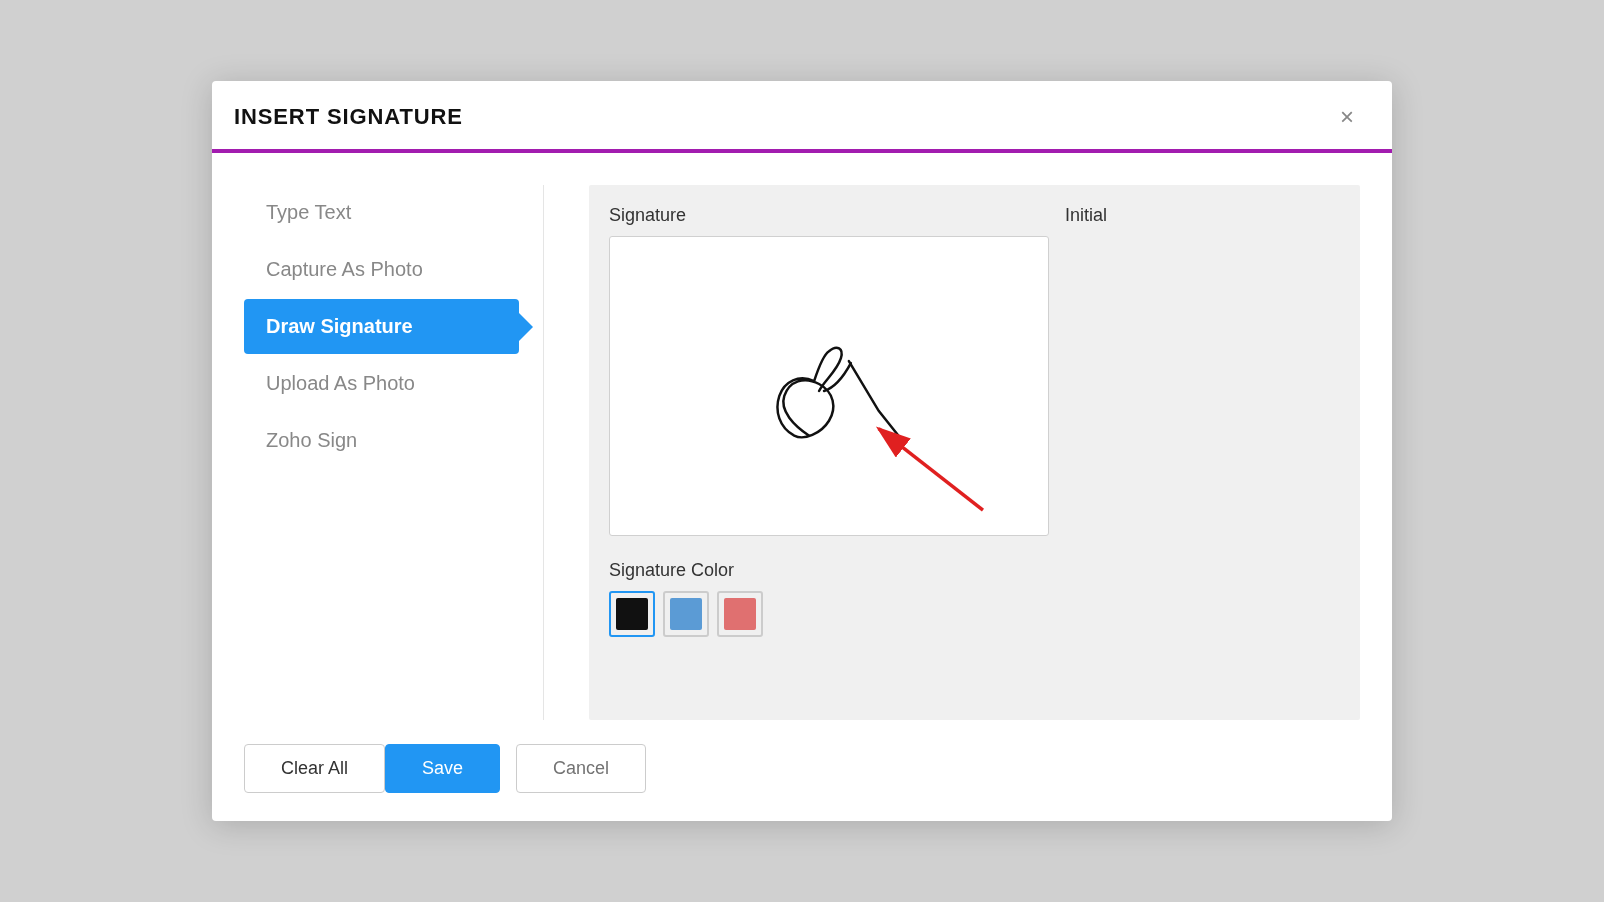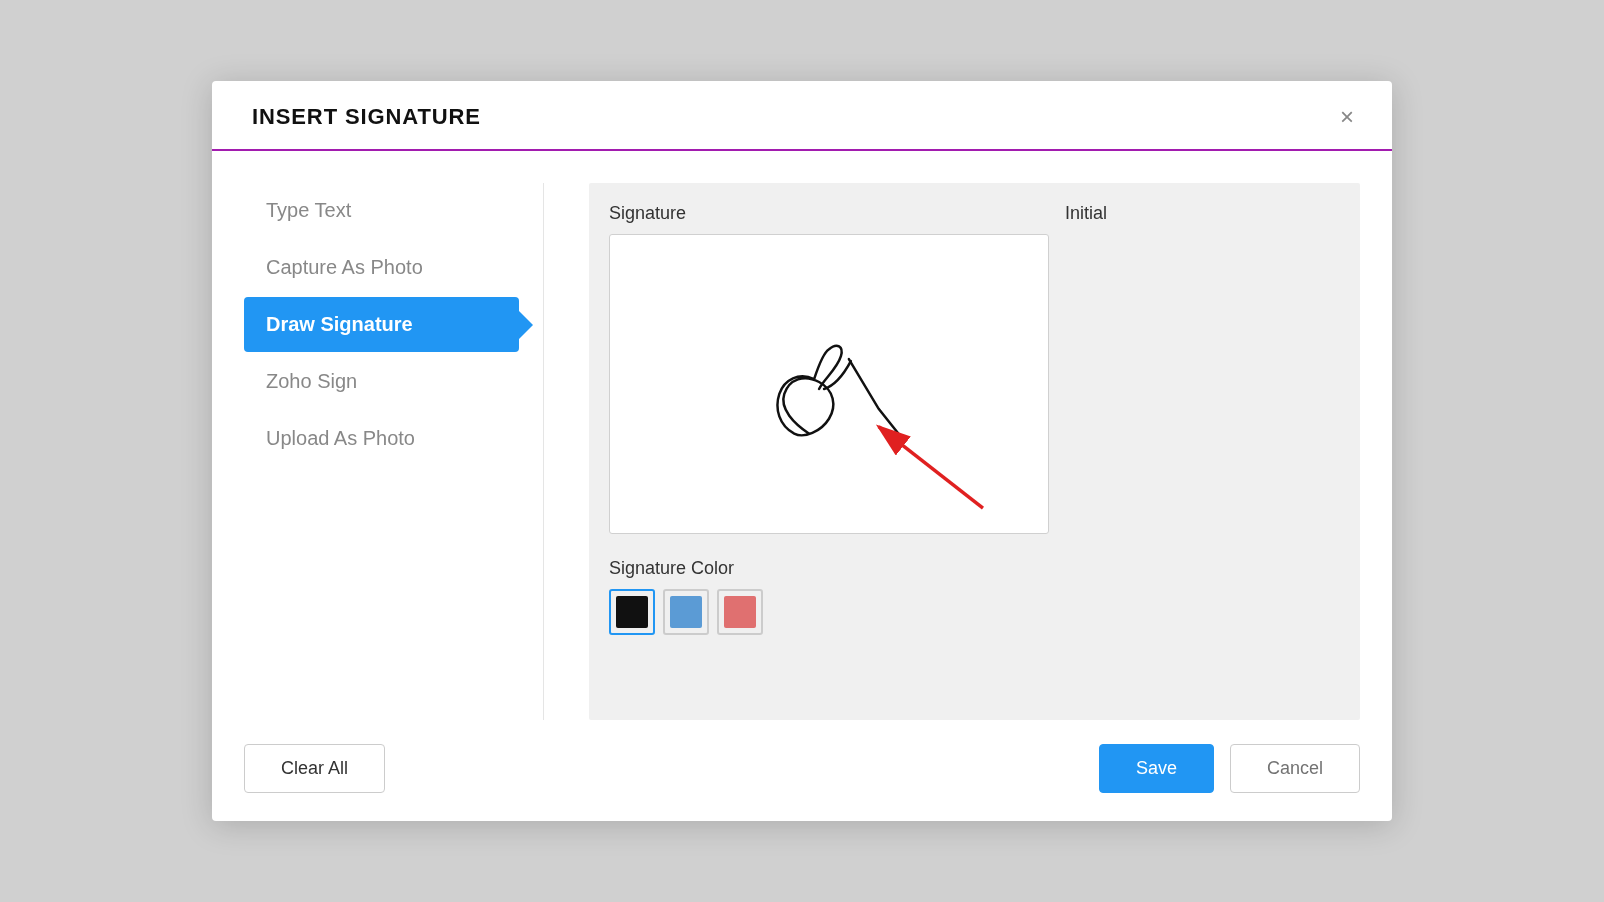--- a/index.html
+++ b/index.html
@@ -20,22 +20,22 @@
       min-height: 740px;
       display: flex;
       flex-direction: column;
       padding: 0;
       overflow: hidden;
     }
     .dialog-header {
       display: flex;
       align-items: center;
       justify-content: space-between;
-      padding: 22px 32px 18px 40px;
-      border-bottom: 2px solid #a21caf;
+      padding: 22px 32px 18px 22px;
+      border-bottom: 4px solid #a21caf;
     }
     .dialog-title {
       font-size: 22px;
       font-weight: 800;
       letter-spacing: 0.04em;
       color: #111;
     }
     .close-btn {
       background: none;
       border: none;
@@ -174,21 +174,21 @@
       border: 2.5px solid #2196f3;
     }
     .swatch-inner {
       width: 32px;
       height: 32px;
       border-radius: 2px;
     }
     .dialog-footer {
       display: flex;
       align-items: center;
-      justify-content: space-between;
+      justify-content: flex-start;
       padding: 24px 32px 28px 32px;
     }
     .btn {
       padding: 13px 36px;
       font-size: 18px;
       border-radius: 4px;
       border: 1.5px solid #ccc;
       cursor: pointer;
       font-weight: 500;
     }
@@ -219,22 +219,22 @@
   <div class="dialog-header">
     <span class="dialog-title">INSERT SIGNATURE</span>
     <button class="close-btn">×</button>
   </div>
 
   <div class="dialog-body">
     <nav class="sidebar">
       <button class="sidebar-item">Type Text</button>
       <button class="sidebar-item">Capture As Photo</button>
       <button class="sidebar-item active">Draw Signature</button>
+      <button class="sidebar-item">Upload As Photo</button>
       <button class="sidebar-item">Zoho Sign</button>
-      <button class="sidebar-item">Upload As Photo</button>
     </nav>
 
     <div class="main-content">
       <div class="panels-row">
         <div class="panel">
           <span class="panel-label">Signature</span>
           <div class="canvas-area signature-canvas">
 
             <svg class="signature-svg" viewBox="0 0 440 300">
 

